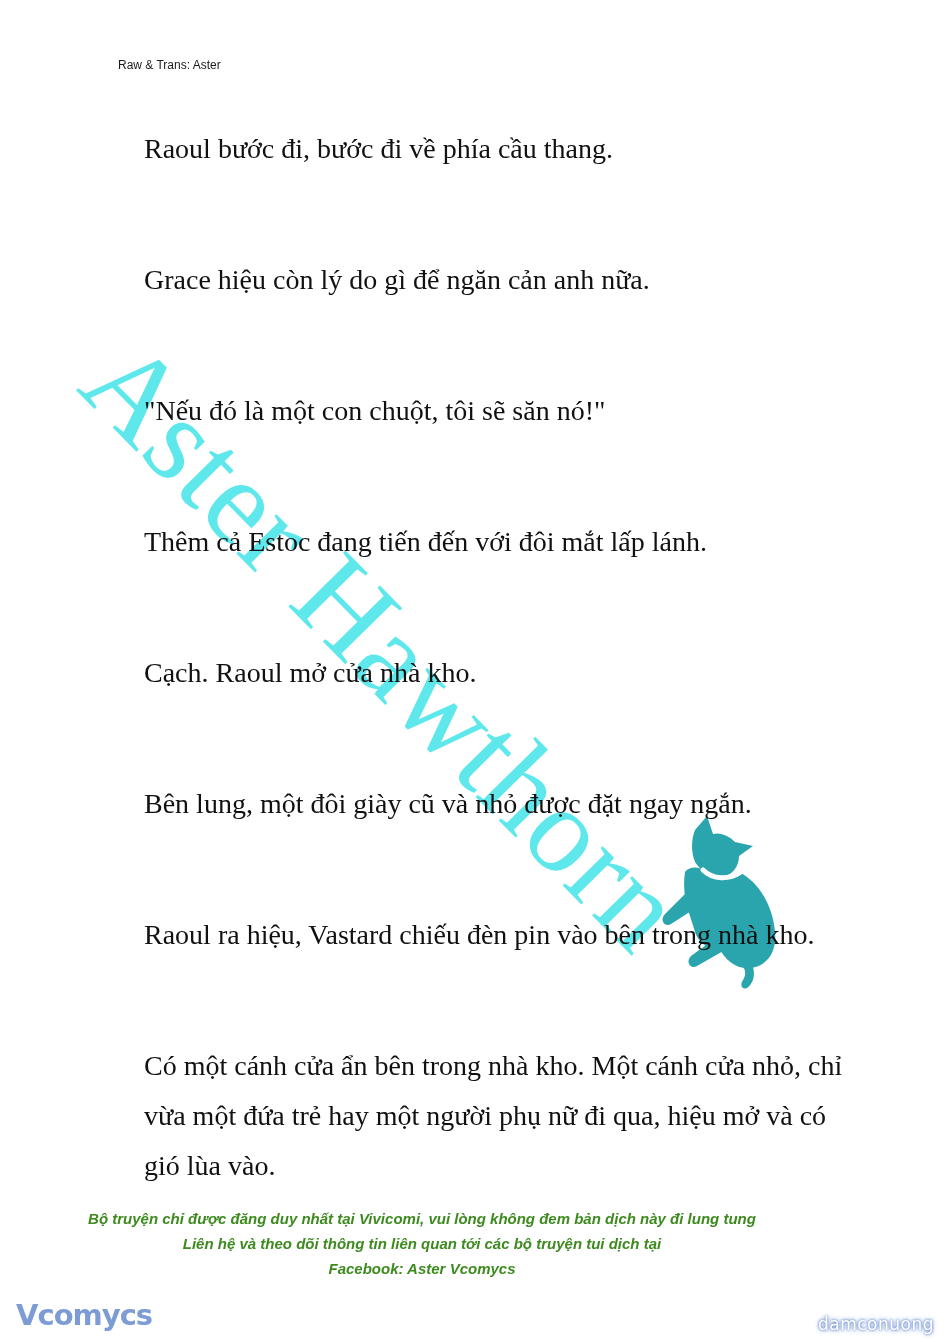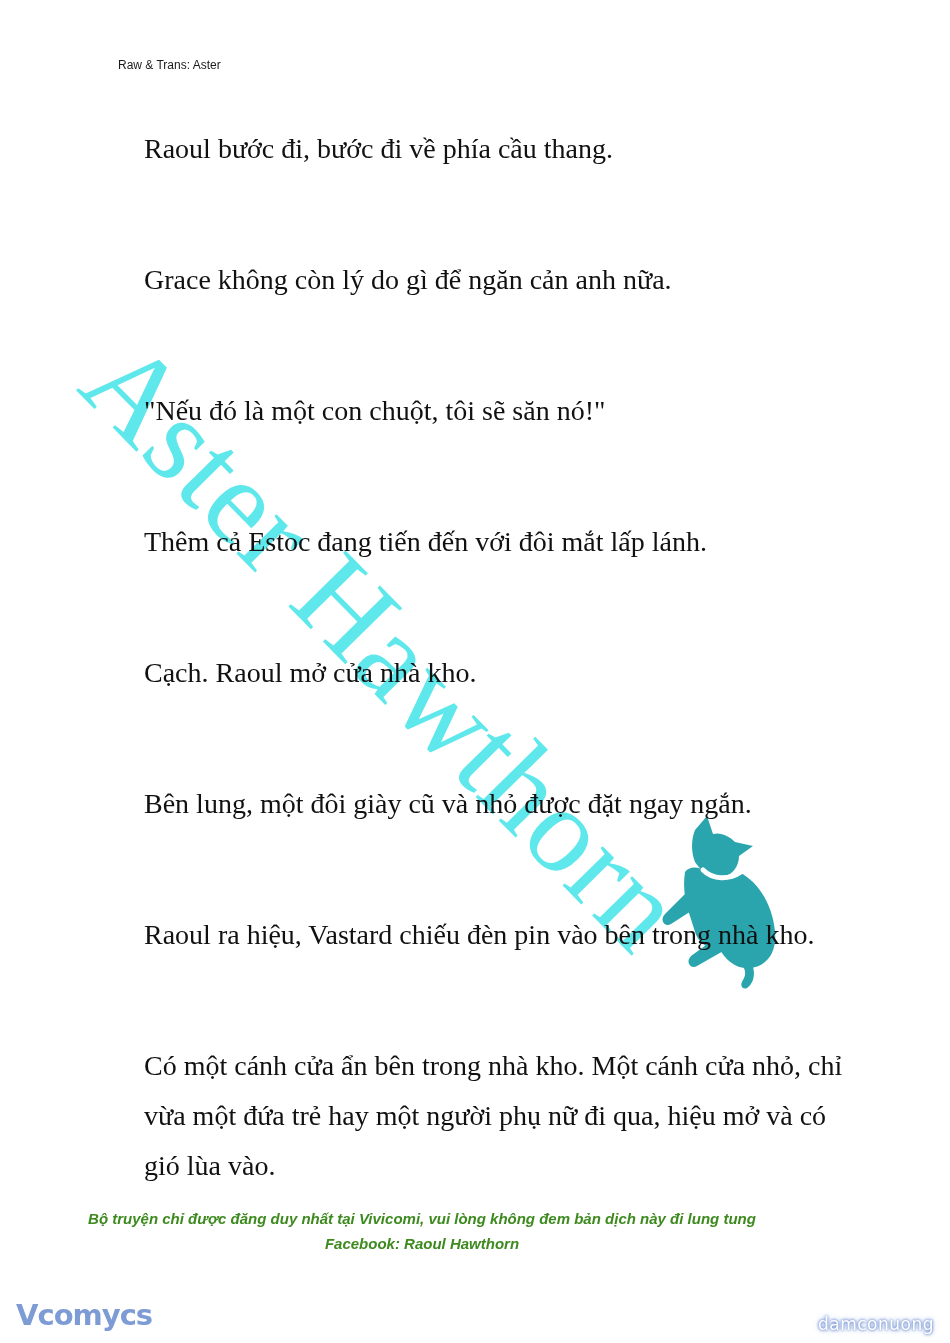--- a/index.html
+++ b/index.html
@@ -46,21 +46,21 @@
       letter-spacing: 0.5px;
       padding-left: 44px;
     }
   </style>
 </head>
 <body>
 
 <div class="header-credit">Raw &amp; Trans: Aster</div>
 
 <p class="para" style="top:108px">Raoul bước đi, bước đi về phía cầu thang.</p>
-<p class="para" style="top:239px">Grace không còn lý do gì để ngăn cản anh nữa.</p>
+<p class="para" style="top:239px">Grace hiệu còn lý do gì để ngăn cản anh nữa.</p>
 <p class="para" style="top:370px">"Nếu đó là một con chuột, tôi sẽ săn nó!"</p>
 <p class="para" style="top:501px">Thêm cả Estoc đang tiến đến với đôi mắt lấp lánh.</p>
 <p class="para" style="top:632px">Cạch. Raoul mở cửa nhà kho.</p>
 <p class="para" style="top:763px">Bên lung, một đôi giày cũ và nhỏ được đặt ngay ngắn.</p>
 <p class="para" style="top:894px">Raoul ra hiệu, Vastard chiếu đèn pin vào bên trong nhà kho.</p>
 <p class="para" style="top:1025px; width:700px">Có một cánh cửa ẩn bên trong nhà kho. Một cánh cửa nhỏ, chỉ vừa một đứa trẻ hay một người phụ nữ đi qua, hiệu mở và có gió lùa vào.</p>
 
 <div class="watermark" style="left:148px; top:318px;">Aster Hawthorn</div>
 
 <svg class="cat" viewBox="0 0 130 180" xmlns="http://www.w3.org/2000/svg">
@@ -75,17 +75,18 @@
     <path d="M58 130 L36 146 C30 152 36 160 42 156 L70 140 Z"></path>
 
     <path d="M96 152 C102 164 98 174 92 178 C88 180 84 176 88 170 C92 164 90 158 86 154 Z"></path>
   </g>
 
   <path d="M48 60 C58 70 74 70 86 62" stroke="#ffffff" stroke-width="5" fill="none" stroke-linecap="round"></path>
 </svg>
 
 <div class="footer-notice">
   <div>Bộ truyện chỉ được đăng duy nhất tại Vivicomi, vui lòng không đem bản dịch này đi lung tung</div>
-  <div>Facebook: Raoul Hawthorn</div>
+  <div>Liên hệ và theo dõi thông tin liên quan tới các bộ truyện tui dịch tại</div>
+  <div>Facebook: Aster Vcomycs</div>
 </div>
 
 <div class="logo-left">Vcomycs</div>
 <div class="logo-right">damconuong</div>
 
 </body></html>

